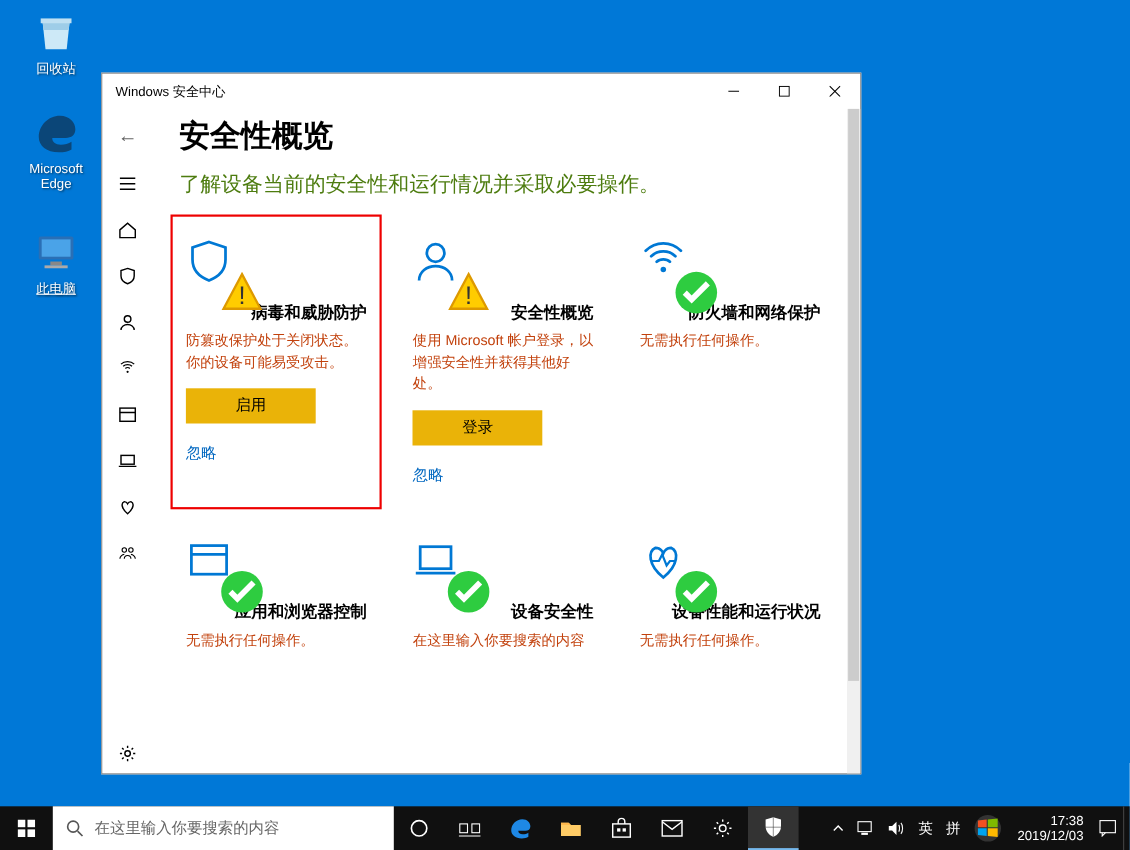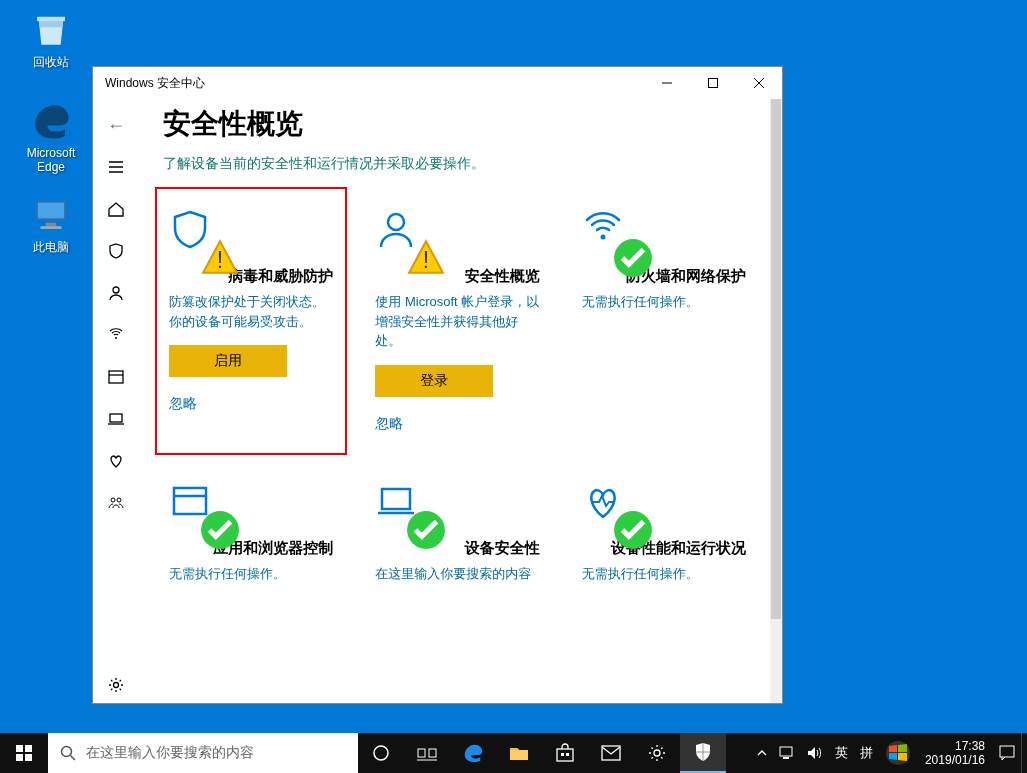--- a/index.html
+++ b/index.html
@@ -17,30 +17,30 @@
 .title-controls div { width: 46px; height: 32px; display: flex; align-items: center; justify-content: center; font-size: 12px; cursor: pointer; }
 .back-btn { width:40px; height:40px; display:flex; align-items:center; justify-content:center; font-size:18px; color:#666; cursor:pointer; }
 .body-area { flex:1; display:flex; overflow:hidden; }
 .sidebar { width: 46px; display:flex; flex-direction:column; align-items:center; padding-top: 4px; gap: 6px; }
 .sidebar .nav-item { width:40px; height:36px; display:flex; align-items:center; justify-content:center; cursor:pointer; color:#333; }
 .sidebar .nav-item svg { width:18px; height:18px; }
 .sidebar .spacer { flex:1; }
 
 .content { flex:1; padding: 6px 30px 16px 24px; overflow-y:auto; }
 .content h1 { font-size: 28px; font-weight: 600; margin-bottom: 12px; }
-.content .subtitle { font-size: 14px; color:#0f766e; margin-bottom: 24px; }
+.content .subtitle { font-size: 19px; color:#4d7c0f; margin-bottom: 24px; }
 
 .cards { display:grid; grid-template-columns: repeat(3, 1fr); gap: 24px 30px; }
 .card { position:relative; padding: 12px 6px; }
 .card.highlight { border: 2px solid #e00; padding: 20px 12px; margin:-10px -8px; }
 .card-icon { width:42px; height:42px; margin-bottom: 16px; position:relative; }
 .card-icon svg { width:42px; height:42px; }
 .badge { position:absolute; right:-8px; bottom:-6px; width:20px; height:20px; }
 .card h3 { font-size: 15px; font-weight:600; margin-bottom:6px;text-align:right; }
-.card p { font-size: 13px; color:#0369a1; line-height:1.5; }
+.card p { font-size: 13px; color:#c2410c; line-height:1.5; }
 .card button { margin-top: 14px; width: 118px; height: 32px; background:#eab308; border:none; font-size:14px; cursor:pointer; }
 .card .link { display:block; margin-top: 18px; color:#0067c0; font-size:14px; cursor:pointer; }
 
 
 .scrollbar-track { position:absolute; right:0; top:32px; bottom:0; width:12px; background:#f0f0f0; }
 .scrollbar-thumb { position:absolute; left:1px; right:1px; top:0; height:520px; background:#ccc; }
 
 
 .taskbar { position:absolute; left:0; right:0; bottom:0; height:40px; background:#101010; display:flex; align-items:center; color:#fff; }
 .start-btn { width:48px; height:40px; display:flex; align-items:center; justify-content:center; cursor:pointer; }
@@ -68,21 +68,21 @@
   <span>回收站</span>
 </div>
 <div class="desktop-icon" style="left:14px; top:100px;">
   <div class="icon-img">
     <svg viewBox="0 0 48 48">
         <path fill="#0b4678" d="M6 28c0-12 10-22 22-22 10 0 16 7 16 14 0 6-4 9-10 9H20c0 4 3 7 9 7 4 0 8-1 11-3v8c-3 2-8 3-13 3C14 44 6 37 6 28z"></path>
       </svg>
   </div>
   <span>Microsoft Edge</span>
 </div>
-<div class="desktop-icon" style="left:14px; top:193px;">
+<div class="desktop-icon" style="left:14px; top:208px;text-decoration:underline;">
   <div class="icon-img">
     <svg viewBox="0 0 48 48">
         <rect x="6" y="8" width="36" height="24" rx="2" fill="#2a6fb5"></rect>
         <rect x="9" y="11" width="30" height="18" fill="#4aa3e8"></rect>
         <rect x="18" y="34" width="12" height="4" fill="#888"></rect>
         <rect x="12" y="38" width="24" height="3" fill="#aaa"></rect>
       </svg>
   </div>
   <span>此电脑</span>
 </div>
@@ -370,21 +370,21 @@
       <svg width="26" height="26" viewBox="0 0 26 26">
           <circle cx="13" cy="13" r="12" fill="#333"></circle>
           <path fill="#f25022" d="M4 6l8-1v7H4z"></path>
           <path fill="#7fba00" d="M13 5l9-1v8h-9z"></path>
           <path fill="#00a4ef" d="M4 13h8v7l-8-1z"></path>
           <path fill="#ffb900" d="M13 13h9v8l-9-1z"></path>
         </svg>
     </div>
     <div class="clock">
       <div>17:38</div>
-      <div>2019/01/16</div>
+      <div>2019/12/03</div>
     </div>
     <div class="tr-item">
         <svg width="16" height="16" viewBox="0 0 16 16">
           <rect x="1" y="1" width="14" height="11" fill="none" stroke="#fff"></rect>
           <path d="M6 12l-3 3v-3" fill="none" stroke="#fff"></path>
         </svg>
       </div>
     <div class="show-desktop"></div>
   </div>
 </div>

